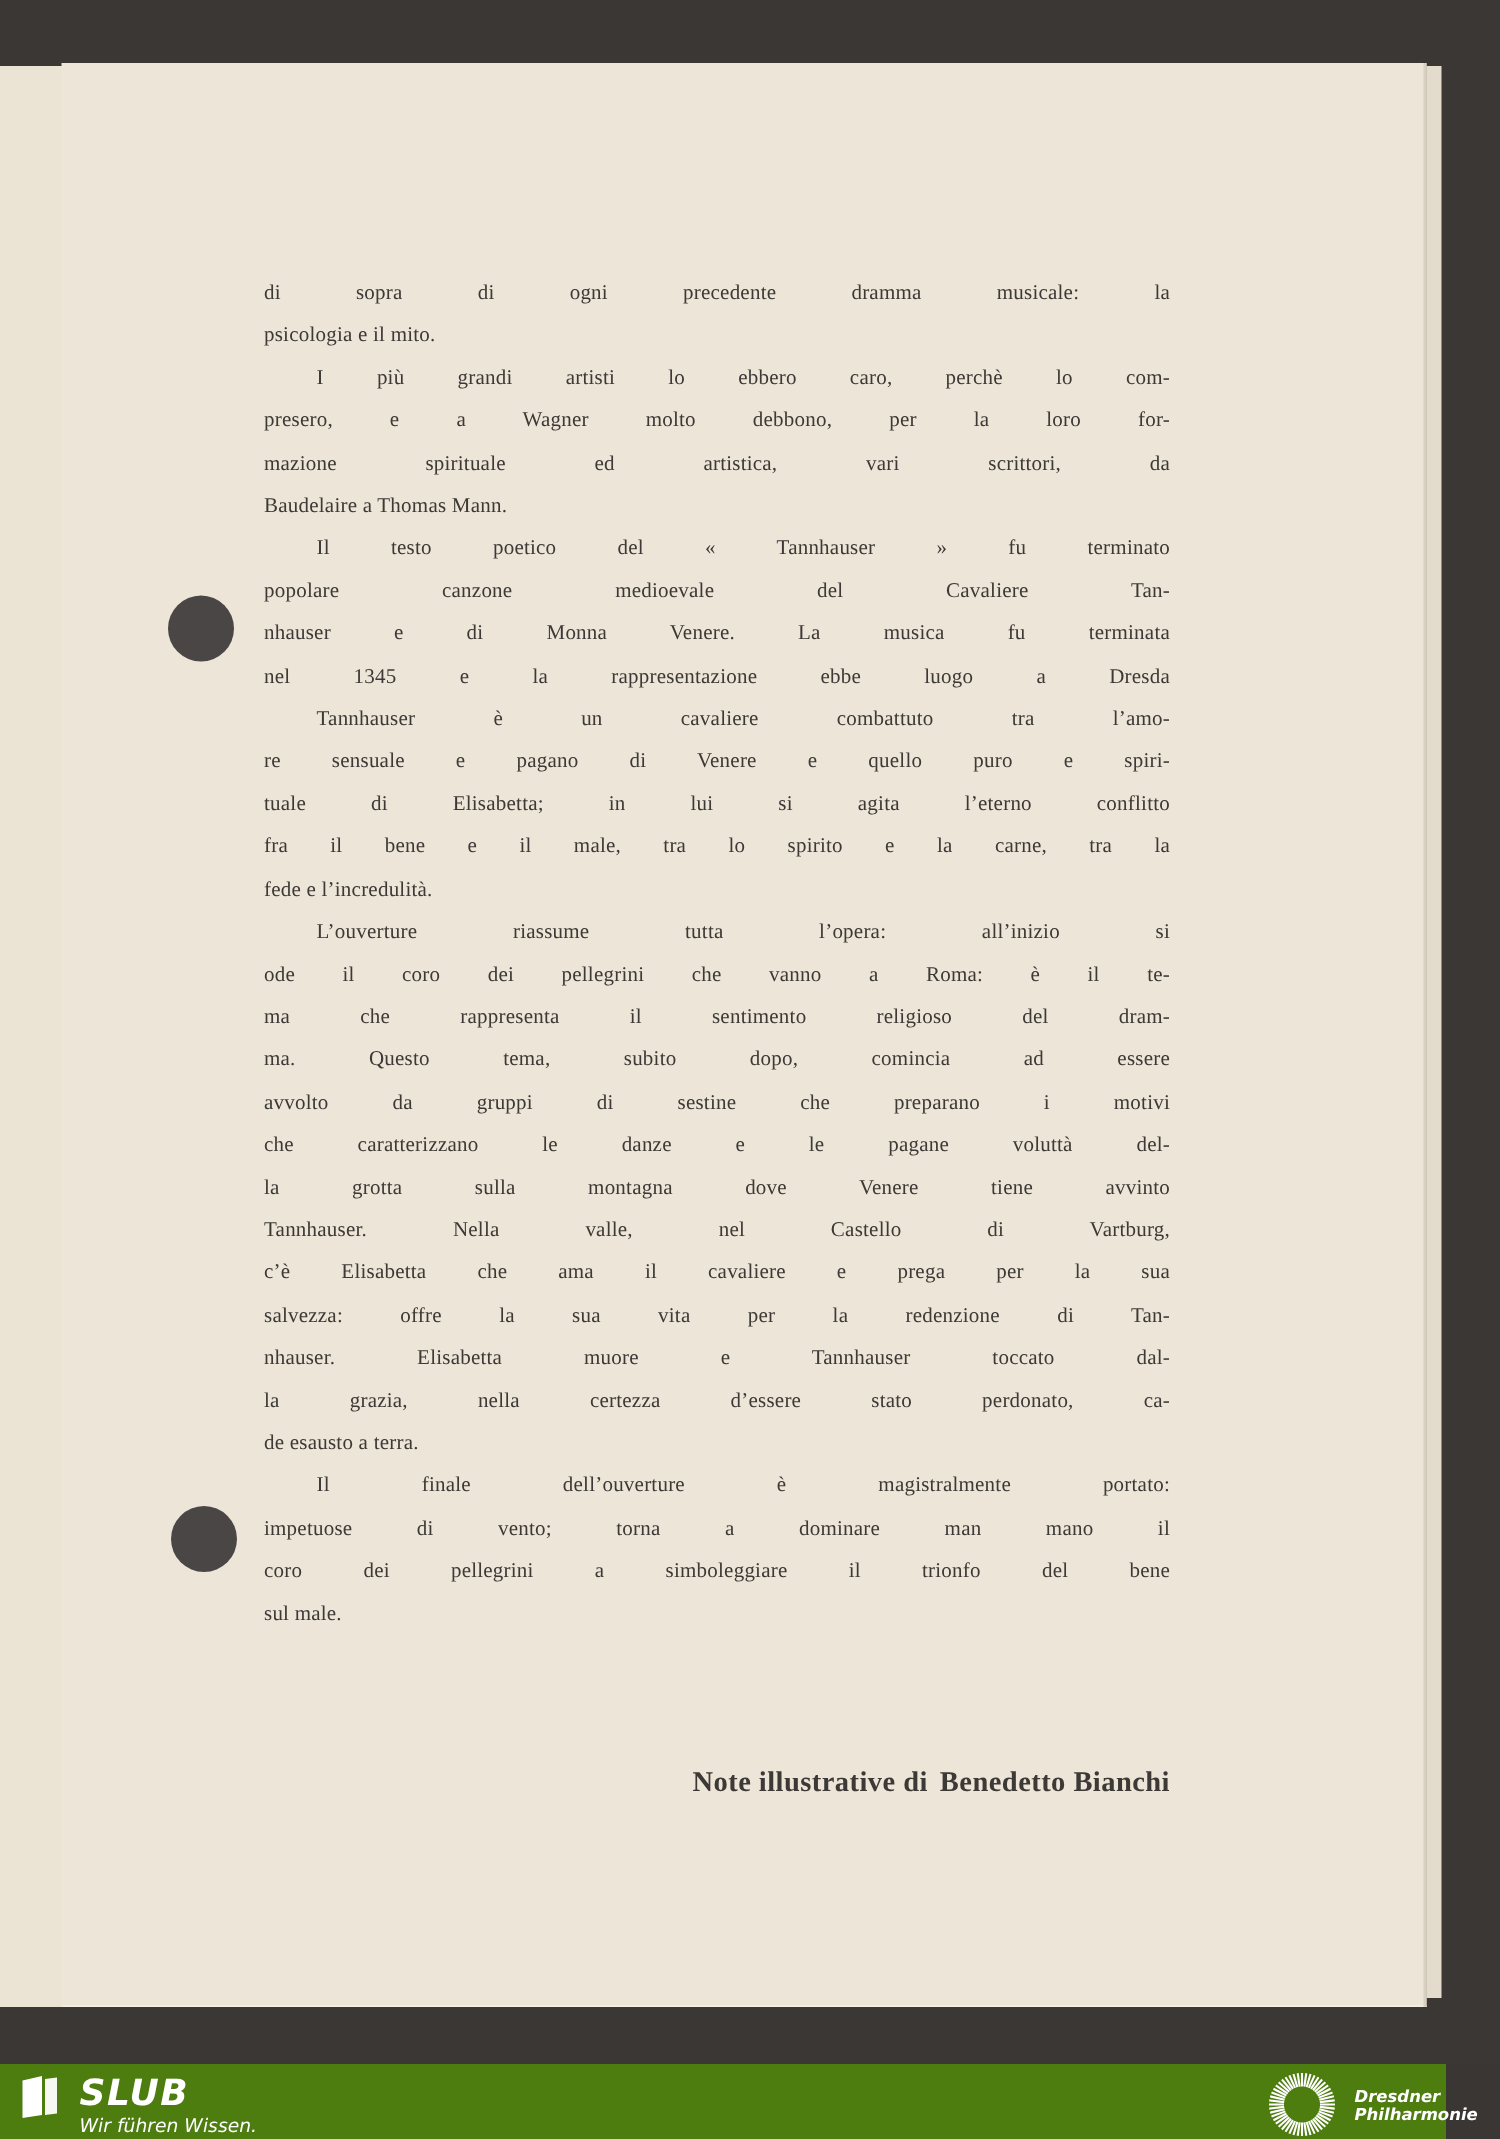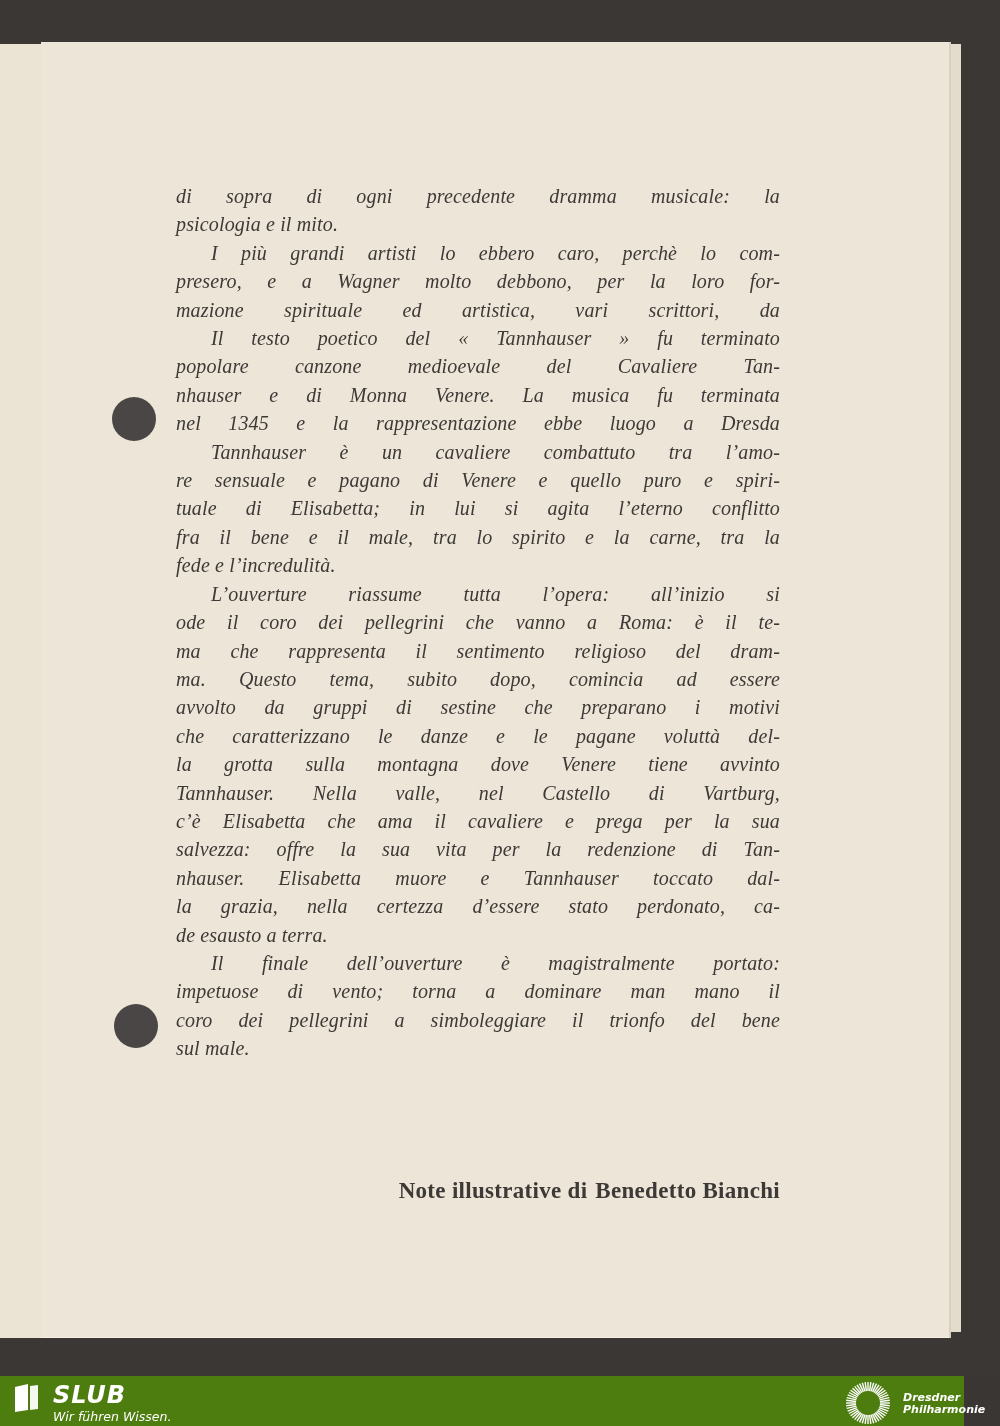--- a/index.html
+++ b/index.html
@@ -25,30 +25,29 @@
   .punch-hole {
     position:absolute; width:44px; height:44px; border-radius:50%;
     background:#4a4645;
   }
   .hole-1 { left:112px; top:397px; }
   .hole-2 { left:114px; top:1004px; }
   .text-block {
     position:absolute; left:176px; top:182px; width:604px;
     color:#3c3936;
     font-family:"Liberation Serif", serif;
-    font-size:20px; line-height:28.4px;
+    font-size:14px; line-height:28.4px;
     letter-spacing:0.15px;
-    font-style:italic;
   }
   .text-block p { margin:0; text-align:justify; text-align-last:left; }
   .line { display:block; text-align:justify; text-align-last:justify; white-space:nowrap; }
   .line.last { text-align-last:left; }
   .signature {
     position:absolute; right:220px; top:1178px;
-    font-family:"Liberation Serif", serif; font-size:23px; font-weight:bold;
+    font-family:"Liberation Serif", serif; font-size:19px; font-weight:bold;
     color:#3c3936; letter-spacing:0.3px;
   }
   .signature .name { margin-left:8px; }
   .footer {
     position:absolute; left:0; top:1376px; width:964px; height:50px;
     background:#4d7c0f; color:#fff;font-style:italic;
   }
   .slub-logo { position:absolute; left:14px; top:7px; width:26px; height:30px; }
   .slub-title {
     position:absolute; left:53px; top:6px; font-family:"DejaVu Sans", sans-serif;
@@ -77,20 +76,21 @@
 
 <div class="text-block" id="text-block">
     <p>
       <span class="line">di sopra di ogni precedente dramma musicale: la</span>
       <span class="line last">psicologia e il mito.</span>
     </p>
     <p>
       <span class="line" style="padding-left: 35px;">I più grandi artisti lo ebbero caro, perchè lo com-</span>
       <span class="line">presero, e a Wagner molto debbono, per la loro for-</span>
       <span class="line">mazione spirituale ed artistica, vari scrittori, da</span>
+      <span class="line last">Baudelaire a Thomas Mann.</span>
     </p>
     <p>
       <span class="line" style="padding-left: 35px;">Il testo poetico del « Tannhauser » fu terminato</span>
       <span class="line">popolare canzone medioevale del Cavaliere Tan-</span>
       <span class="line">nhauser e di Monna Venere. La musica fu terminata</span>
       <span class="line">nel 1345 e la rappresentazione ebbe luogo a Dresda</span>
     </p>
     <p>
       <span class="line" style="padding-left: 35px;">Tannhauser è un cavaliere combattuto tra l’amo-</span>
       <span class="line">re sensuale e pagano di Venere e quello puro e spiri-</span>

